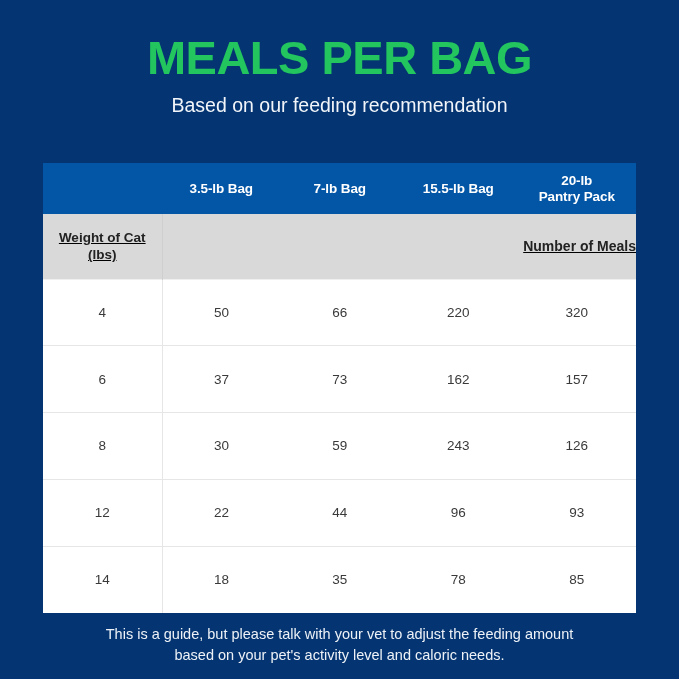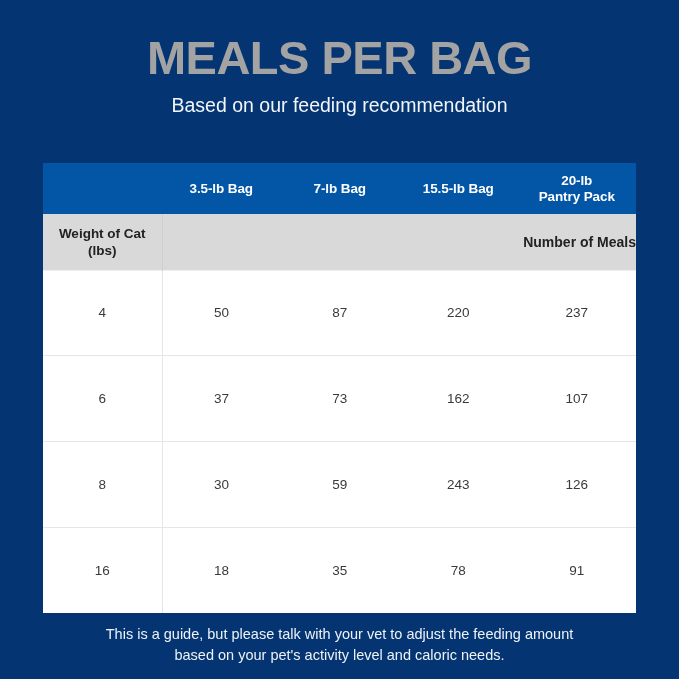--- a/index.html
+++ b/index.html
@@ -22,21 +22,21 @@
     background: #043572;
   }
 
   
   .heading {
     padding-top: 30px;
     text-align: center;
   }
 
   .title {
-    color: #a3a3a3;
+    color: #22c55e;
     font-size: 47px;
     font-weight: 900;
     letter-spacing: -0.5px;
     line-height: 56px;
     white-space: nowrap;
   }
 
   .subtitle {
     color: #f2f5f9;
     font-size: 19.5px;
@@ -77,21 +77,21 @@
     font-weight: 900;
     text-align: center;
     vertical-align: middle;
     letter-spacing: -0.1px;
     line-height: 16px;
     padding: 0;
   }
   thead tr.bag-row th.blank { background: #0355a5; }
 
   
-  thead tr.meals-row { background: #d9d9d9; height: 56px; }
+  thead tr.meals-row { background: #d9d9d9; height: 65px; text-decoration: underline; }
 
   thead tr.meals-row th {
     padding: 0;
     vertical-align: middle;
     color: #222222;
     font-weight: 700;
   }
   th.weight-head {
     font-size: 13.5px;
     text-align: center;
@@ -174,44 +174,51 @@
             <span>Weight of Cat</span><br>
             <span>(lbs)</span>
           </th>
           <th class="meals-head" colspan="4">Number of Meals</th>
         </tr>
       </thead>
       <tbody id="table-body">
           <tr>
             <td class="weight-cell">4</td>
             <td>50</td>
-            <td>87</td>
+            <td>66</td>
             <td>220</td>
-            <td>237</td>
+            <td>320</td>
           </tr>
           <tr>
             <td class="weight-cell">6</td>
             <td>37</td>
             <td>73</td>
             <td>162</td>
-            <td>107</td>
+            <td>157</td>
           </tr>
           <tr>
             <td class="weight-cell">8</td>
             <td>30</td>
             <td>59</td>
             <td>243</td>
             <td>126</td>
           </tr>
           <tr>
-            <td class="weight-cell">16</td>
+            <td class="weight-cell">12</td>
+            <td>22</td>
+            <td>44</td>
+            <td>96</td>
+            <td>93</td>
+          </tr>
+          <tr>
+            <td class="weight-cell">14</td>
             <td>18</td>
             <td>35</td>
             <td>78</td>
-            <td>91</td>
+            <td>85</td>
           </tr>
         </tbody>
     </table>
   </div>
 
   <div class="footer">
     <span class="footer-line">This is a guide, but please talk with your vet to adjust the feeding amount</span>
     <span class="footer-line">based on your pet's activity level and caloric needs.</span>
   </div>
 

